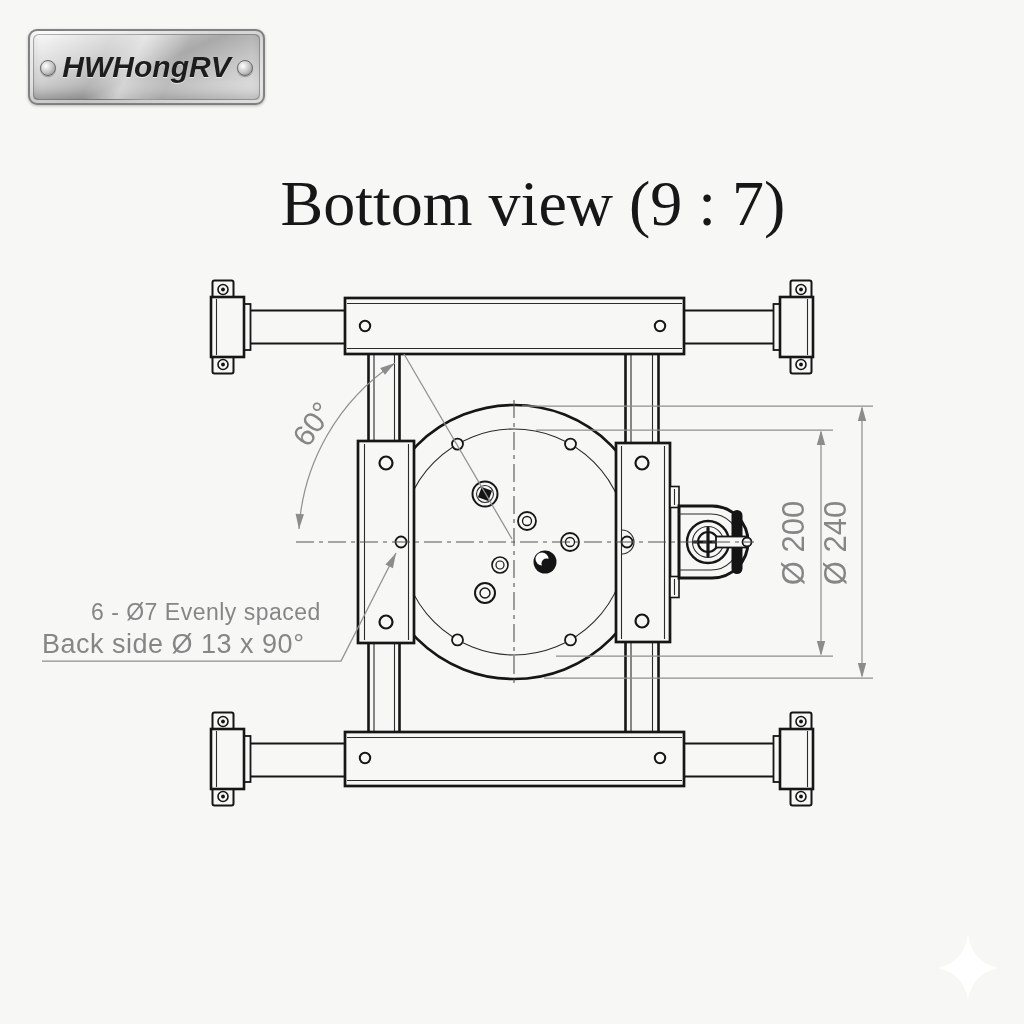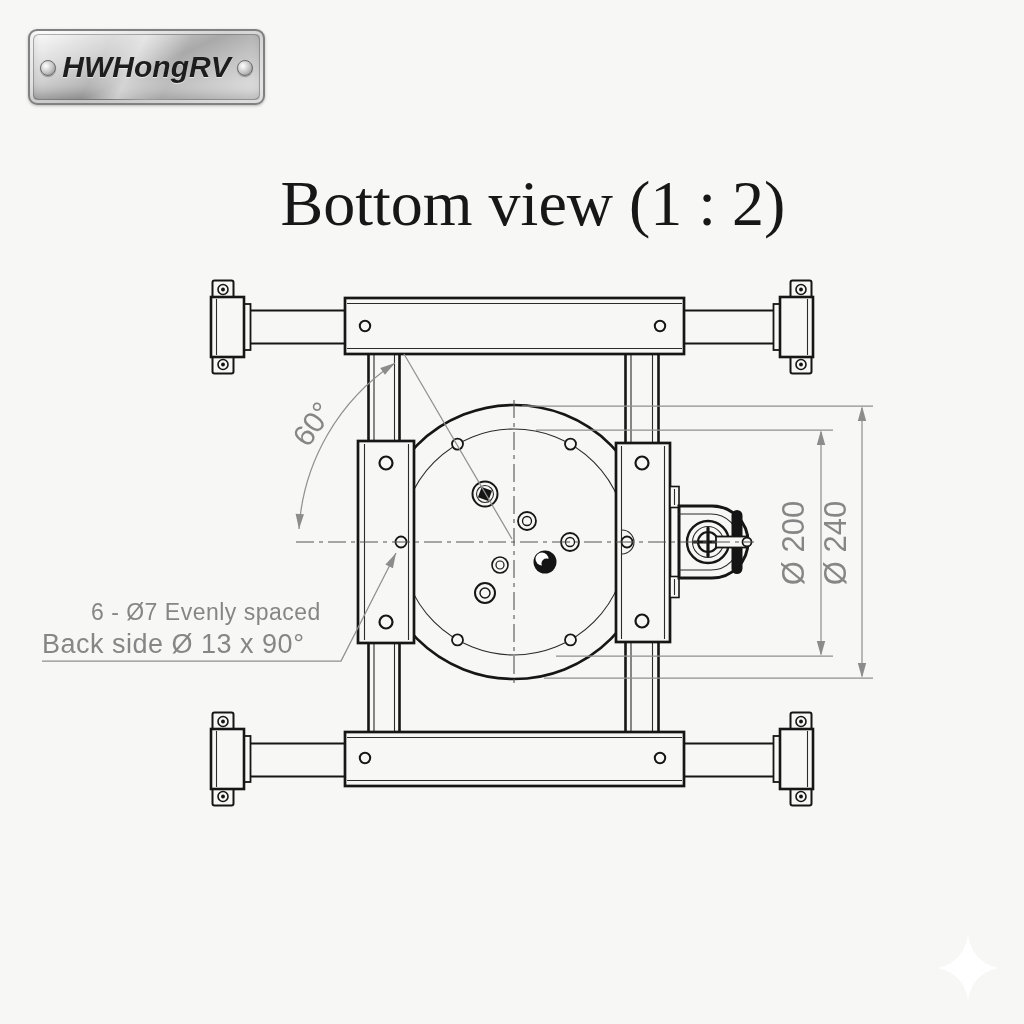--- a/index.html
+++ b/index.html
@@ -207,15 +207,15 @@
     <path d="M968,934 Q972,962 998,968 Q972,974 968,1000 Q964,974 938,968 Q964,962 968,934 Z" fill="#ffffff"></path>
   </svg>
 
   <div class="logo-plate">
     <div class="logo-bevel"></div>
     <div class="screw left"></div>
     <div class="screw right"></div>
     <span class="logo-text">HWHongRV</span>
   </div>
 
-  <div class="view-title">Bottom view (1 : 2)</div>
+  <div class="view-title">Bottom view (9 : 7)</div>
 
 </div>
 
 </body></html>

